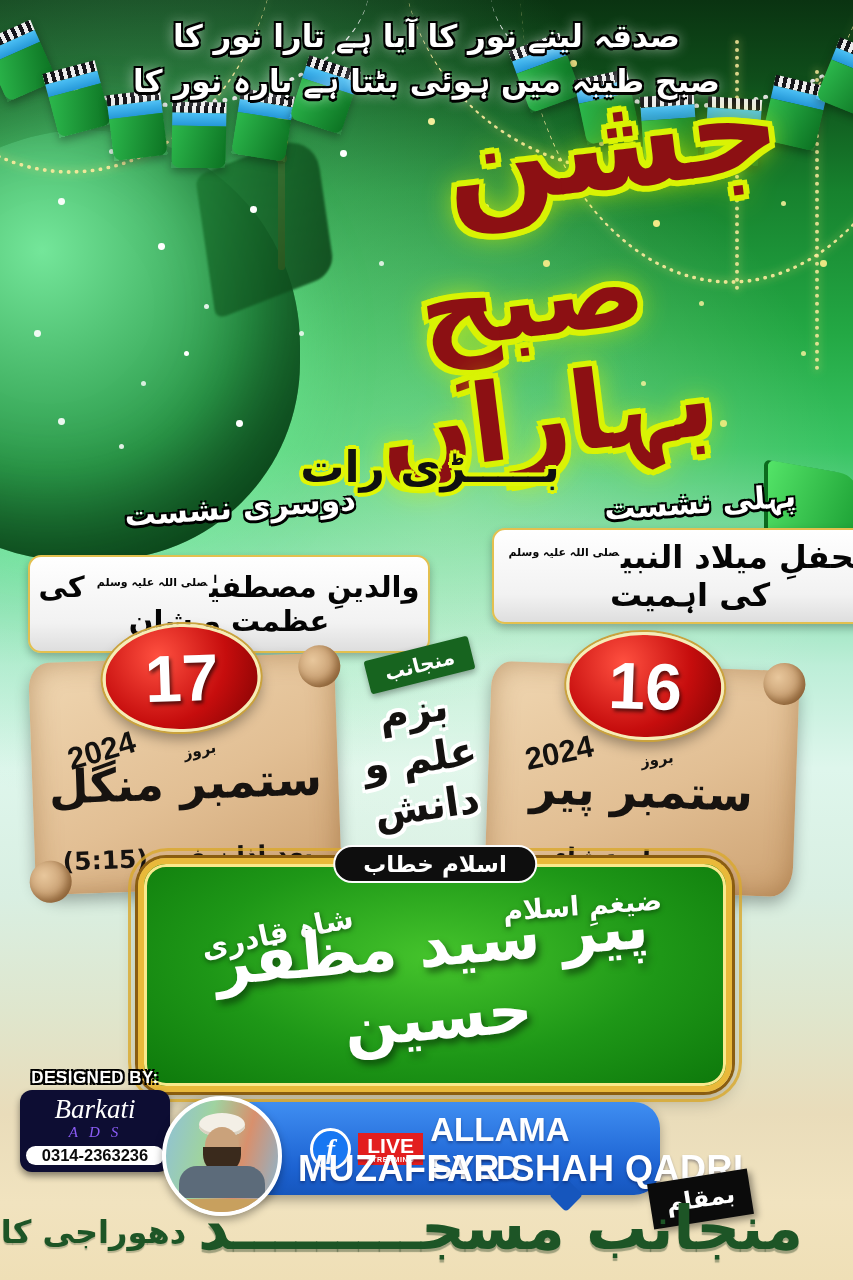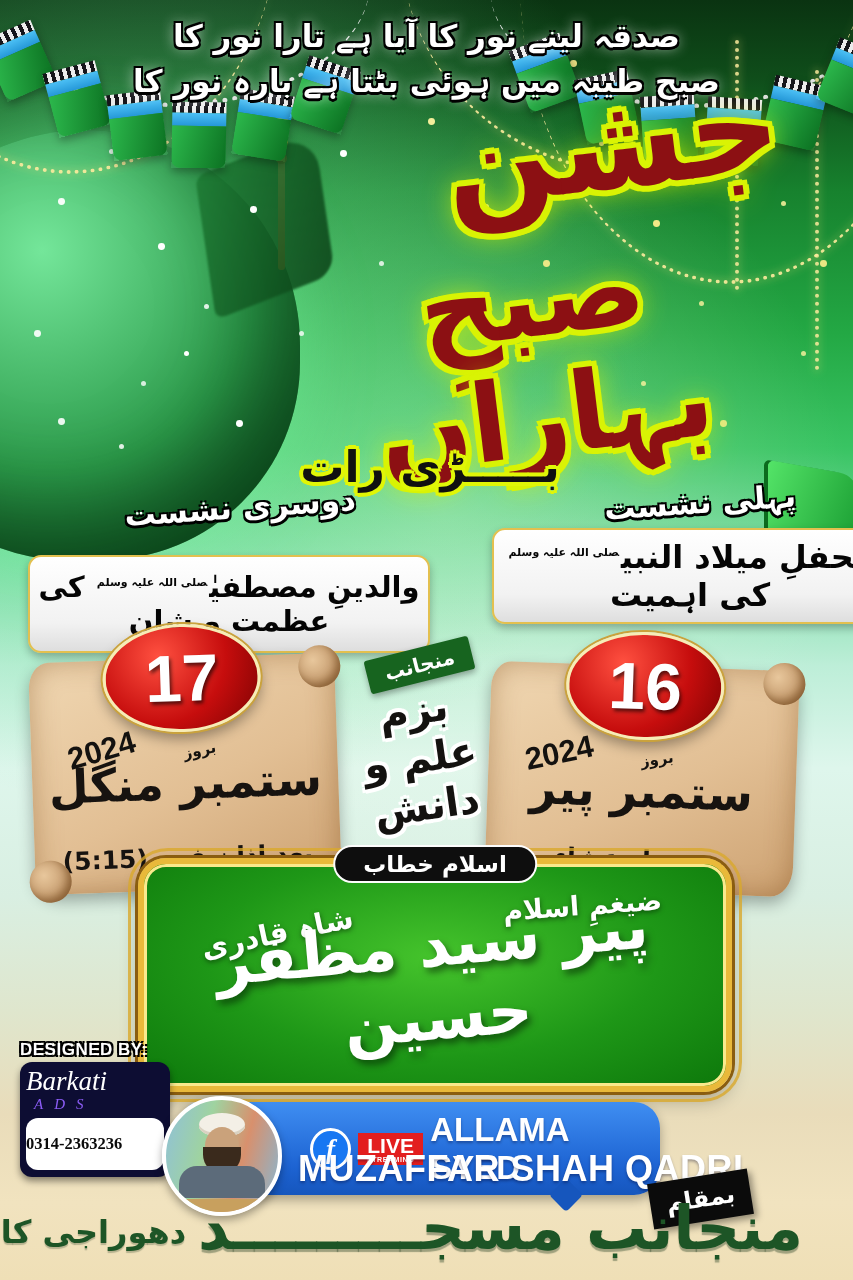--- a/index.html
+++ b/index.html
@@ -133,29 +133,29 @@
     font-size:23px;font-weight:bold;padding:4px 28px;border-radius:20px;border:2px solid #fdfdfd;
     white-space:nowrap;direction:rtl;z-index:2;}
   .gb-honor{position:absolute;top:26px;right:64px;color:#fff;font-size:27px;font-weight:bold;direction:rtl;
     transform:rotate(-4deg);text-shadow:0 2px 5px rgba(0,30,0,.55);}
   .gb-small{position:absolute;top:52px;left:56px;color:#fff;font-size:29px;font-weight:bold;direction:rtl;
     transform:rotate(-12deg);text-shadow:0 2px 5px rgba(0,30,0,.55);}
   .gb-name{position:absolute;bottom:32px;left:0;right:0;text-align:center;color:#fff;font-size:62px;
     font-weight:bold;direction:rtl;transform:rotate(-5deg);text-shadow:3px 5px 7px rgba(0,25,0,.55);}
 
   
-  .designer{position:absolute;left:20px;top:1040px;width:150px;text-align:left;}
+  .designer{position:absolute;left:20px;top:1068px;width:150px;text-align:center;}
   .d-label{font-family:"Liberation Sans",sans-serif;font-weight:bold;font-size:17px;color:#fff;letter-spacing:.5px;
     text-shadow:-2px -2px 0 #000,2px -2px 0 #000,-2px 2px 0 #000,2px 2px 0 #000;}
   .d-box{margin-top:2px;background:#0d0d33;border-radius:12px;padding:5px 6px 7px;box-shadow:0 4px 7px rgba(0,0,0,.45);}
   .d-name{font-family:"Liberation Serif",serif;font-style:italic;color:#fff;font-size:27px;line-height:1.05;}
   .d-sub{font-family:"Liberation Serif",serif;font-style:italic;color:#8b5cf6;font-size:15px;letter-spacing:11px;
     margin-top:1px;margin-left:8px;}
-  .d-phone{background:#fff;border-radius:12px;margin-top:5px;font-family:Liberation Serif, serif;
-    font-weight:bold;font-size:16.5px;color:#0b0b0b;padding:16px 0;}
+  .d-phone{background:#fff;border-radius:12px;margin-top:5px;font-family:Liberation Sans, sans-serif;
+    font-weight:bold;font-size:16.5px;color:#0b0b0b;padding:0 0;}
 
   
   .live-bar{position:absolute;left:182px;top:1102px;width:478px;height:93px;border-radius:18px 26px 26px 22px;
     background:linear-gradient(180deg,#3f8ef2 0%,#1d63d2 70%,#1656bd 100%);box-shadow:0 5px 11px rgba(0,0,0,.3);}
   .live-tail{position:absolute;left:372px;bottom:-12px;width:24px;height:24px;background:#1656bd;
     transform:rotate(45deg);border-radius:4px;}
   .avatar{position:absolute;left:-20px;top:-6px;width:112px;height:112px;border-radius:50%;border:4px solid #fff;
     overflow:hidden;background:linear-gradient(105deg,#8fc0da 0%,#9fd3a0 35%,#d8906d 65%,#86b8d4 100%);
     box-shadow:0 4px 9px rgba(0,0,0,.35);z-index:2;}
   .av-turban{position:absolute;left:33px;top:13px;width:46px;height:23px;border-radius:50% 50% 42% 42%;

